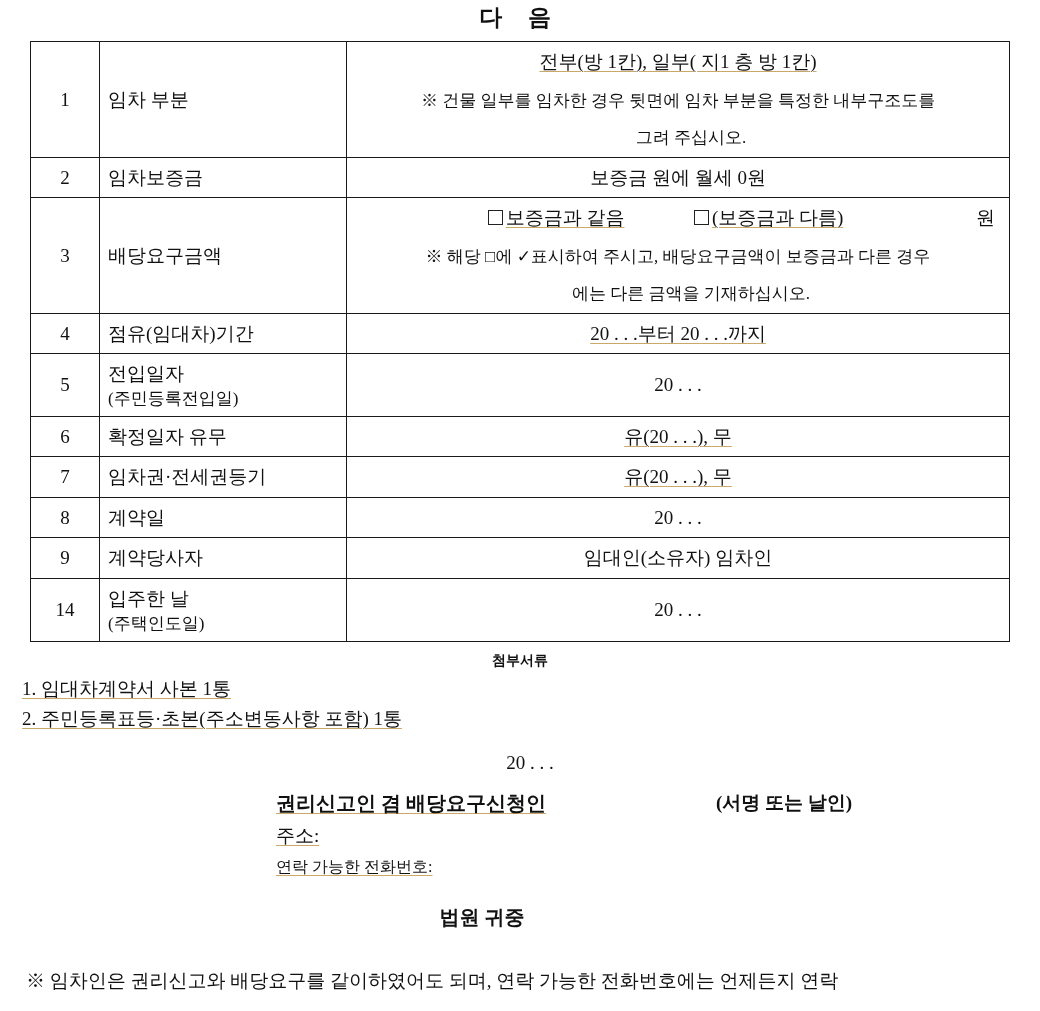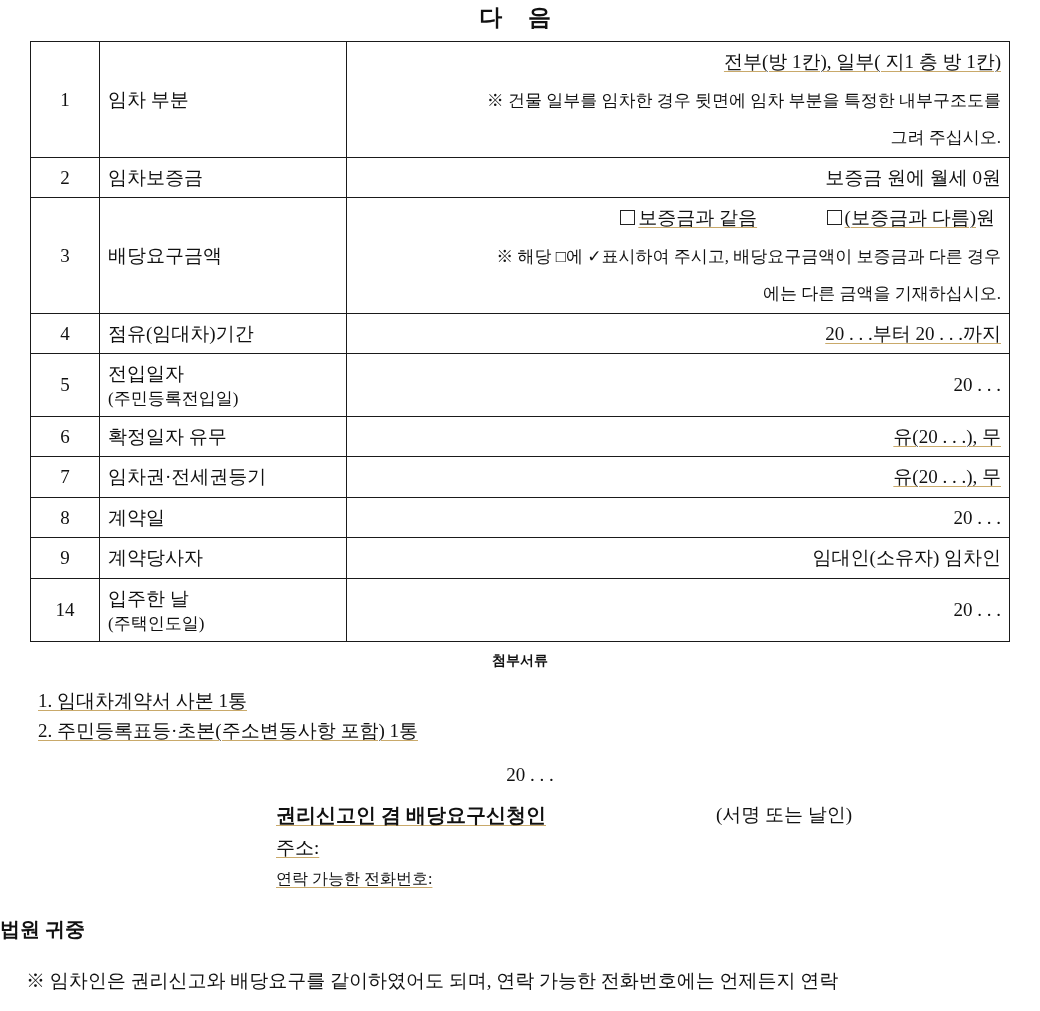--- a/index.html
+++ b/index.html
@@ -46,21 +46,21 @@
     width: 52px;
     text-align: center;
     font-size: 19px;
   }
   td.col-label {
     width: 230px;
     padding-left: 14px;
     text-align: left;
   }
   td.col-value {
-    text-align: right;
+    text-align: center;
     padding-left: 18px;
   }
   .note {
     font-size: 17px;
     line-height: 1.5;
     margin-top: 12px;
     display: block;
   }
   .note-indent {
     display: block;
@@ -91,21 +91,21 @@
     padding-right: 6px;
   }
   .attach-title {
     text-align: center;
     font-size: 14px;
     font-weight: bold;
     margin-top: 10px;
     margin-bottom: 4px;
   }
   .attach-list {
-    margin: 16px;
+    margin: 0;
     padding-left: 22px;
     font-size: 19px;
     line-height: 1.6;
   }
   .attach-list li { list-style: none; }
   .date-line {
     text-align: center;
     font-size: 19px;
     margin-top: 18px;
     margin-bottom: 16px;
@@ -117,34 +117,34 @@
     padding-left: 276px;
     font-size: 20px;
   }
   .signer-name {
     font-weight: bold;
     font-size: 20px;
   }
   .signer-note {
     margin-left: 170px;
     font-size: 19px;
-    font-weight: normal;
+    font-weight: bold;
   }
   .addr-row {
     padding-left: 276px;
     font-size: 19px;
     margin-top: 6px;
   }
   .phone-row {
     padding-left: 276px;
     font-size: 16px;
     margin-top: 8px;
   }
   .court-row {
-    text-align: left;
+    text-align: center;
     padding-right: 76px;
     font-size: 20px;
     font-weight: bold;
     margin-top: 26px;
   }
   .footer-note {
     position: absolute;
     left: 26px;
     bottom: -6px;
     font-size: 19px;

